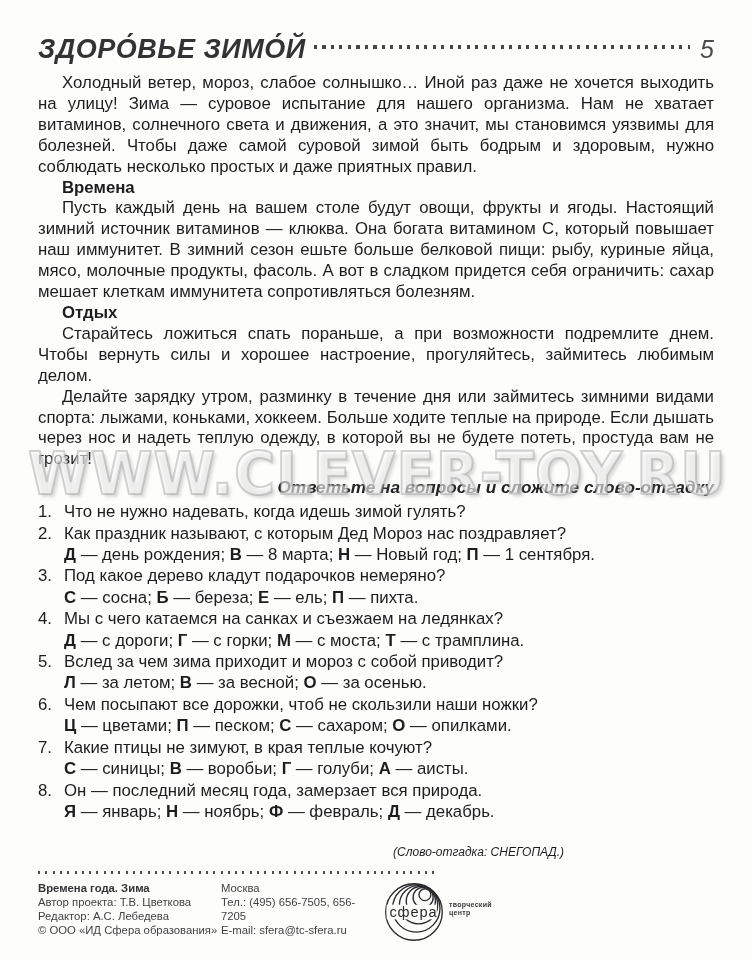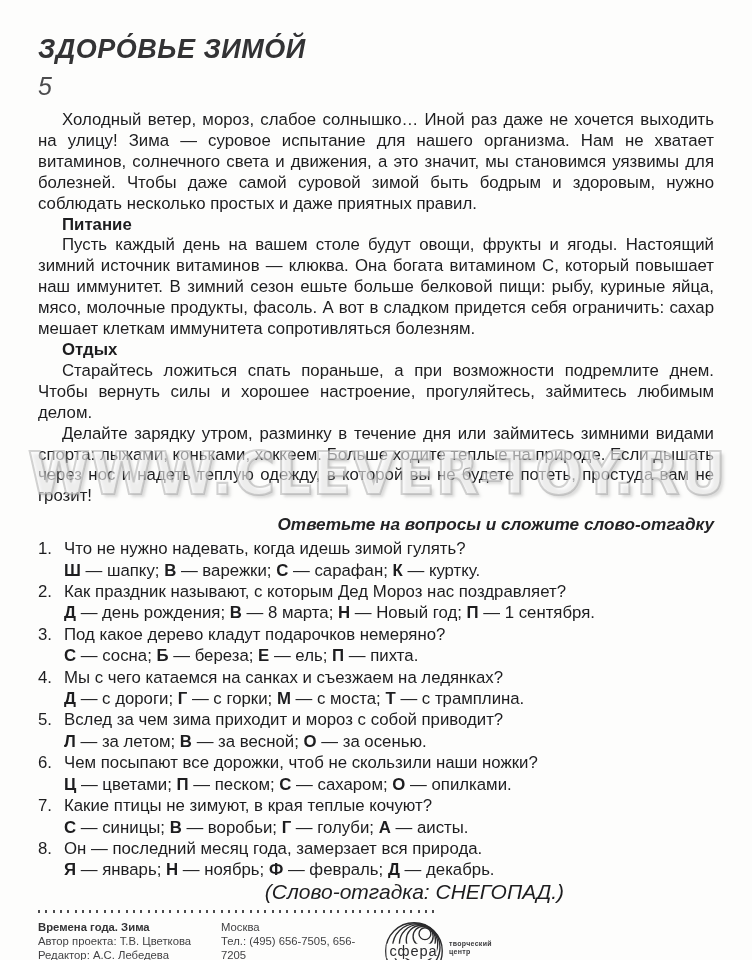--- a/index.html
+++ b/index.html
@@ -4,21 +4,21 @@
 <style>
   html,body{margin:0;padding:0;background:#dcdcdc;}
   .page{
     position:relative; width:752px; height:960px; margin:0 auto;
     background:#fdfdfc; overflow:hidden;
     font-family:"Liberation Sans", sans-serif; color:#1d1d1f;
   }
   .content{position:absolute; left:38px; right:38px; top:34px; z-index:1;}
 
   
-  .title-row{display:flex; align-items:flex-start;flex-direction:column;}
+  .title-row{display:flex; align-items:center;}
   .title{
     font-size:27px; line-height:31px; font-weight:bold; font-style:italic;
     letter-spacing:.5px; color:#333335; white-space:nowrap;
   }
   .leader{
     flex:1; height:4px; margin:0 10px 6px 8px;
     background:repeating-linear-gradient(to right,#48484a 0 3px,transparent 3px 8.5px);
   }
   .pageno{font-size:25px; line-height:30px; font-style:italic; color:#4c4c4e; padding-bottom:1px;}
 
@@ -32,21 +32,21 @@
     margin-top:7px; font-size:17.2px; line-height:21px;
     font-weight:bold; font-style:italic; color:#232325;text-align:right;
   }
   .q-list{margin-top:3px; font-size:16.8px; line-height:21.4px;}
   .q-row{display:flex;}
   .q-num{width:26px; flex:none;}
   .q-text{flex:1;}
   .a-row{padding-left:26px;}
   .a-row b{font-weight:bold;}
   .answer-note{
-    margin-top:0; font-size:21px; font-style:italic; line-height:21px;
+    margin-top:20px; font-size:12px; font-style:italic; line-height:21px;
     text-align:right; padding-right:150px;
   }
 
   
   .foot-sep{
     margin-top:8px; width:402px; height:3px;
     background:repeating-linear-gradient(to right,#4c4c4e 0 2px,transparent 2px 7.3px);
   }
   .footer{display:flex; margin-top:7px; font-size:11.3px; line-height:14px; color:#424244;}
   .f-col1{width:183px;}
@@ -81,36 +81,35 @@
 
     <div class="title-row">
       <span class="title">ЗДОРО́ВЬЕ ЗИМО́Й</span>
       <span class="leader"></span>
       <span class="pageno">5</span>
     </div>
 
     <div class="article">
       <p>Холодный ветер, мороз, слабое солнышко… Иной раз даже не хочется выходить на улицу! Зима — суровое испытание для нашего организма. Нам не хватает витаминов, солнечного света и движения, а это значит, мы становимся уязвимы для болезней. Чтобы даже самой суровой зимой быть бодрым и здоровым, нужно соблюдать несколько простых и даже приятных правил.</p>
 
-    <p class="sec-h">Питание</p>
+    <p class="sec-h">Времена</p>
         <p class="par">Пусть каждый день на вашем столе будут овощи, фрукты и ягоды. Настоящий зимний источник витаминов — клюква. Она богата витамином С, который повышает наш иммунитет. В зимний сезон ешьте больше белковой пищи: рыбу, куриные яйца, мясо, молочные продукты, фасоль. А вот в сладком придется себя ограничить: сахар мешает клеткам иммунитета сопротивляться болезням.</p>
         <p class="sec-h">Отдых</p>
         <p class="par">Старайтесь ложиться спать пораньше, а при возможности подремлите днем. Чтобы вернуть силы и хорошее настроение, прогуляйтесь, займитесь любимым делом.</p>
         <p class="par">Делайте зарядку утром, разминку в течение дня или займитесь зимними видами спорта: лыжами, коньками, хоккеем. Больше ходите теплые на природе. Если дышать через нос и надеть теплую одежду, в которой вы не будете потеть, простуда вам не грозит!</p>
       </div>
 
     <div class="quiz-h">Ответьте на вопросы и сложите слово-отгадку</div>
     <div class="q-list">
 
     <div class="q-item">
           <div class="q-row">
             <span class="q-num">1.</span>
             <span class="q-text">Что не нужно надевать, когда идешь зимой гулять?</span>
           </div>
-          <div class="a-row"><b>Ш</b> — шапку; <b>В</b> — варежки; <b>С</b> — сарафан; <b>К</b> — куртку.</div>
         </div>
         <div class="q-item">
           <div class="q-row">
             <span class="q-num">2.</span>
             <span class="q-text">Как праздник называют, с которым Дед Мороз нас поздравляет?</span>
           </div>
           <div class="a-row"><b>Д</b> — день рождения; <b>В</b> — 8 марта; <b>Н</b> — Новый год; <b>П</b> — 1 сентября.</div>
         </div>
         <div class="q-item">
           <div class="q-row">

